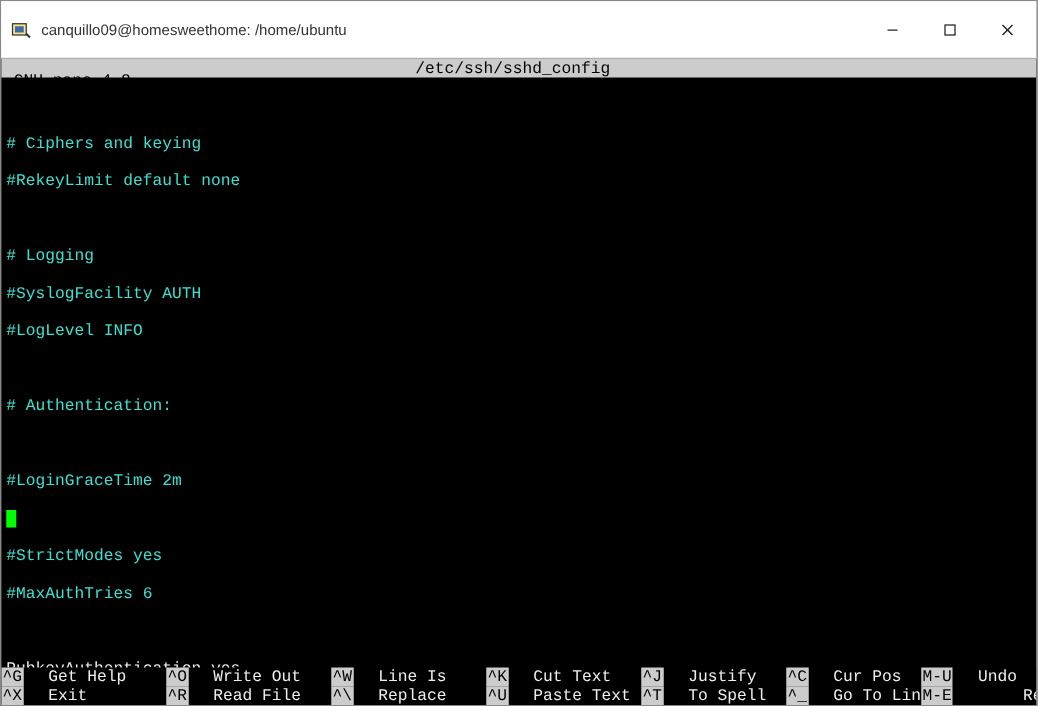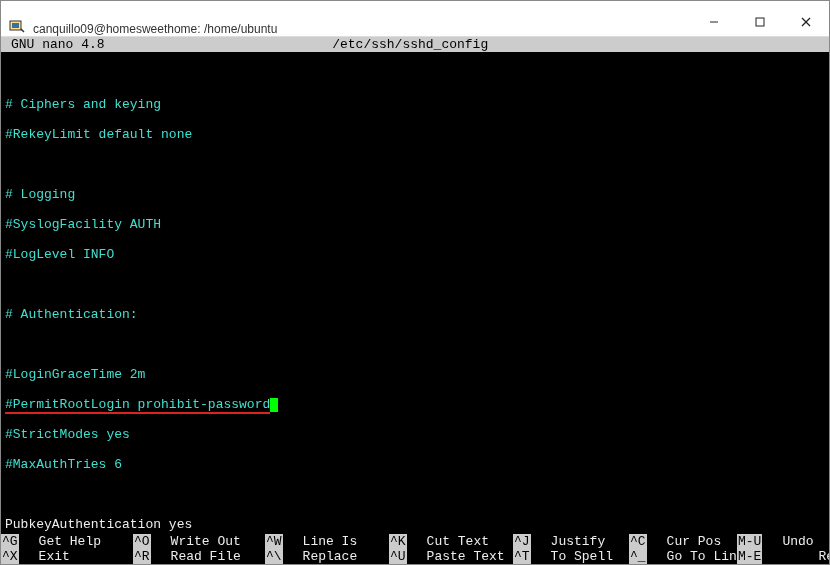--- a/index.html
+++ b/index.html
@@ -12,23 +12,23 @@
   }
   .window {
     width: 830px;
     height: 565px;
     border: 1px solid #888;
     display: flex;
     flex-direction: column;
     background: #fff;
   }
   .titlebar {
-    height: 36px;
+    height: 46px;
     display: flex;
-    align-items: flex-end;
+    align-items: center;
     background: #fff;
     border-bottom: 1px solid #ddd;
     font-size: 12px;
     color: #333;
   }
   .titlebar .icon {
     width: 20px; height: 20px;
     margin: 0 6px;
     display:flex;align-items:center;justify-content:center;
   }
@@ -51,21 +51,21 @@
     overflow: hidden;
     position: relative;
     padding: 0;
   }
   .nano-header {
     background: #ccc;
     color: #000;
     display: flex;
     height: 15px;
   }
-  .nano-header .left { width: 40%; padding-left: 10px;}
+  .nano-header .left { width: 40%; padding-left: 10px; margin-top: 10px;}
   .nano-header .center { flex:1; text-align: left; }
   .content {
     padding: 0 4px;
     white-space: pre;
     color: #40e0d0; 
   }
   .content .white { color: #eee; }
   .content .hl {
     border-bottom: 2px solid #d22;
   }
@@ -147,21 +147,21 @@
 <div># Ciphers and keying</div>
 <div>#RekeyLimit default none</div>
 <div class="blank"></div>
 <div># Logging</div>
 <div>#SyslogFacility AUTH</div>
 <div>#LogLevel INFO</div>
 <div class="blank"></div>
 <div># Authentication:</div>
 <div class="blank"></div>
 <div>#LoginGraceTime 2m</div>
-<div><span class="hl">#PermitRootLogin prohibit-password</span><span class="cursor">&nbsp;</span></div>
+<div><span class="cursor">&nbsp;</span></div>
 <div>#StrictModes yes</div>
 <div>#MaxAuthTries 6</div>
 <div class="blank"></div>
 <div class="white">PubkeyAuthentication yes</div>
 
 
 
 
 
 

